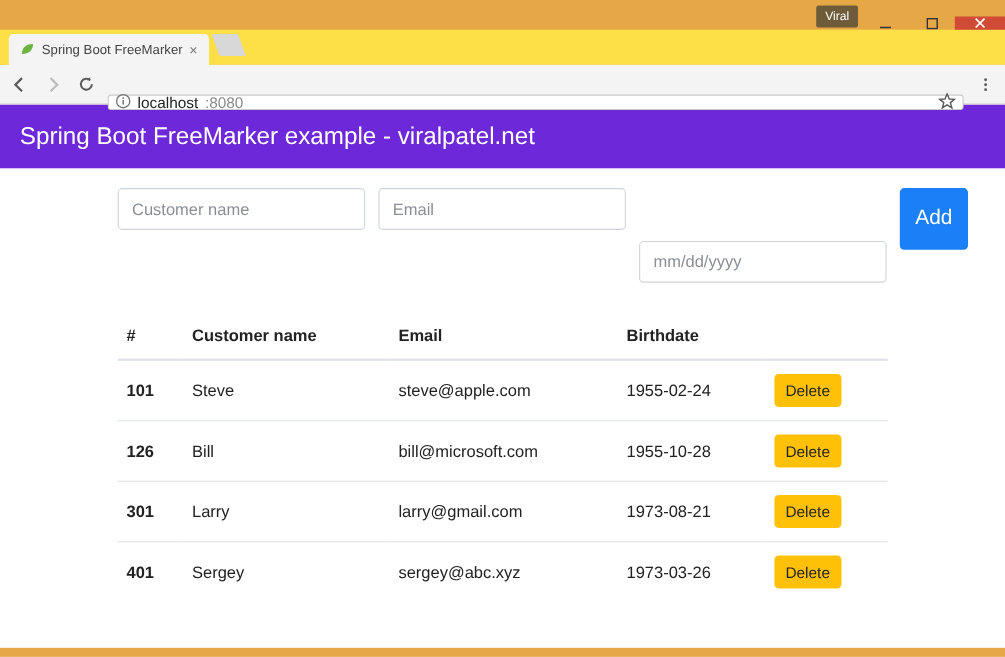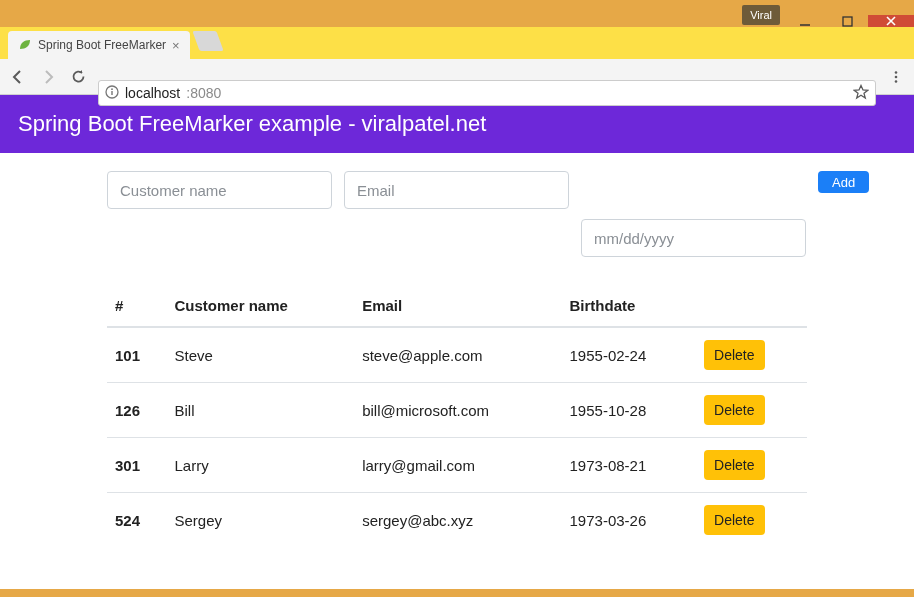--- a/index.html
+++ b/index.html
@@ -72,21 +72,21 @@
     border-bottom: 1px solid #d0d0d0;
     display: flex;
     align-items: center;
     padding: 0 8px;
     gap: 10px;
   }
   .navicon { color: #5a5a5a; display: flex; align-items: center; justify-content: center; width: 20px; }
   .navicon.disabled { color: #bcbcbc; }
   .addrbox {
     flex: 1;
-    height: 26px;
+    height: 14px;
     border: 1px solid #ccc;
     border-radius: 3px;
     background: #fff;
     display: flex;
     align-items: center;
     padding: 0 6px;
     gap: 6px;
     font-size: 14px;
     color: #333;
     margin-top: 33px;
@@ -129,23 +129,23 @@
     background: #fff;
   }
   input.fld::placeholder { color: #8a8f95; }
   .fld.name { flex: 1.2; }
   .fld.email { flex: 1.2; }
   .fld.date { flex: 1; margin-top: 48px; }
   .btn {
     border: none;
     border-radius: 4px;
     cursor: pointer;
-    font-size: 13px;
+    font-size: 19px;
     padding: 0 14px;
-    height: 22px;
+    height: 56px;
   }
   .btn-primary { background: #1b7ff7; color: #fff; }
   .btn-warning { background: #ffc107; color: #222; height: 30px; font-size: 14px; padding: 0 10px; }
   table.tbl {
     width: 100%;
     border-collapse: collapse;
     font-size: 15px;
     color: #222;
   }
   table.tbl th {
@@ -280,21 +280,21 @@
             <td><button class="btn btn-warning">Delete</button></td>
           </tr>
           <tr>
             <td class="idcell">301</td>
             <td>Larry</td>
             <td>larry@gmail.com</td>
             <td>1973-08-21</td>
             <td><button class="btn btn-warning">Delete</button></td>
           </tr>
           <tr>
-            <td class="idcell">524</td>
+            <td class="idcell">401</td>
             <td>Sergey</td>
             <td>sergey@abc.xyz</td>
             <td>1973-03-26</td>
             <td><button class="btn btn-warning">Delete</button></td>
           </tr>
         </tbody>
     </table>
   </div>
 </div>
 <div class="footer-border"></div>

